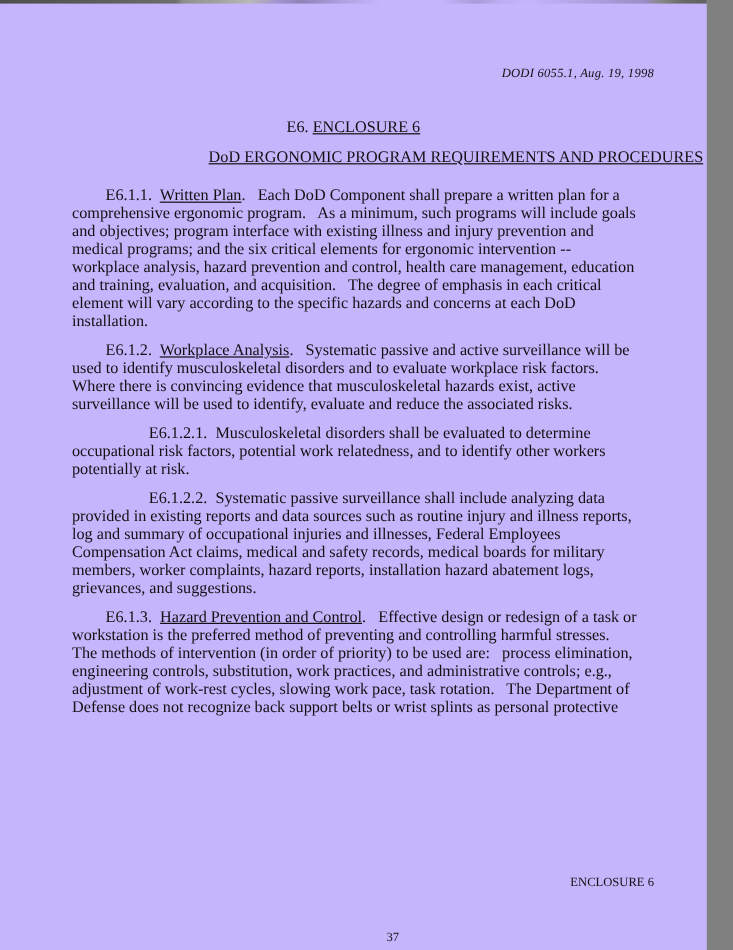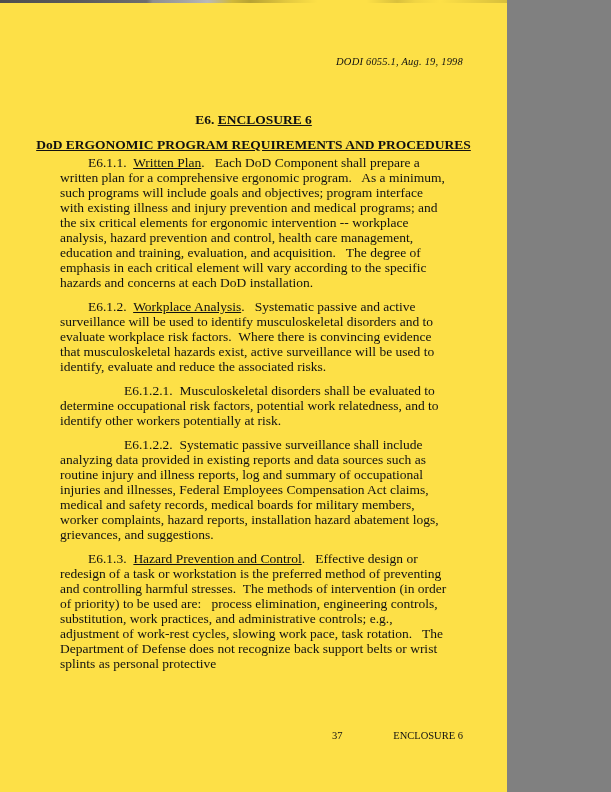--- a/index.html
+++ b/index.html
@@ -1,20 +1,20 @@
 <!DOCTYPE html>
 <html><head>
 <meta charset="utf-8">
 <style>
   html, body { margin: 0; padding: 0; background: #808080; }
   .page {
     position: relative;
-    width: 507px;
+    width: 589px;
     height: 792px;
-    background: #fde047;
+    background: #c4b5fd;
     font-family: "Liberation Serif", "DejaVu Serif", serif;
     color: #111;
     overflow: hidden;
   }
   .scan-artifact {
     position: absolute;
     top: 0; left: 0;
     width: 611px; height: 3px;
     background: linear-gradient(90deg,
       #4f4f4f 0%, #5a5a5a 12%, #6e6e6e 24%,
@@ -30,25 +30,25 @@
     right: 44px;
     font-style: italic;
     font-size: 10.5px;
     letter-spacing: 0.2px;
   }
   .h1, .h2 {
     position: absolute;
     left: 0; right: 0;
     text-align: center;
     font-size: 13.5px;
-    font-weight: bold;
-    margin: 17px;
+    font-weight: normal;
+    margin: 3px;
   }
   .h1 { top: 95px; }
-  .h2 { top: 120px; }
+  .h2 { top: 120px; text-align: right; }
   .u { text-decoration: underline; }
   .body-text {
     position: absolute;
     top: 155px;
     left: 60px;
     right: 57px;
     font-size: 13.5px;
     line-height: 15px;
     text-align: left;
   }
@@ -60,21 +60,22 @@
   p.lvl2 { text-indent: 64px; }
   .footer {
     position: absolute;
     top: 730px;
     left: 0; right: 0;
     height: 14px;
     font-size: 10.5px;
   }
   .page-number {
     position: absolute;
-    left: 332px;
+    left: 322px;
+    margin-top: 46px;
   }
   .footer-enclosure {
     position: absolute;
     right: 44px;
   }
 </style>
 </head>
 <body>
 
 <div class="page">

